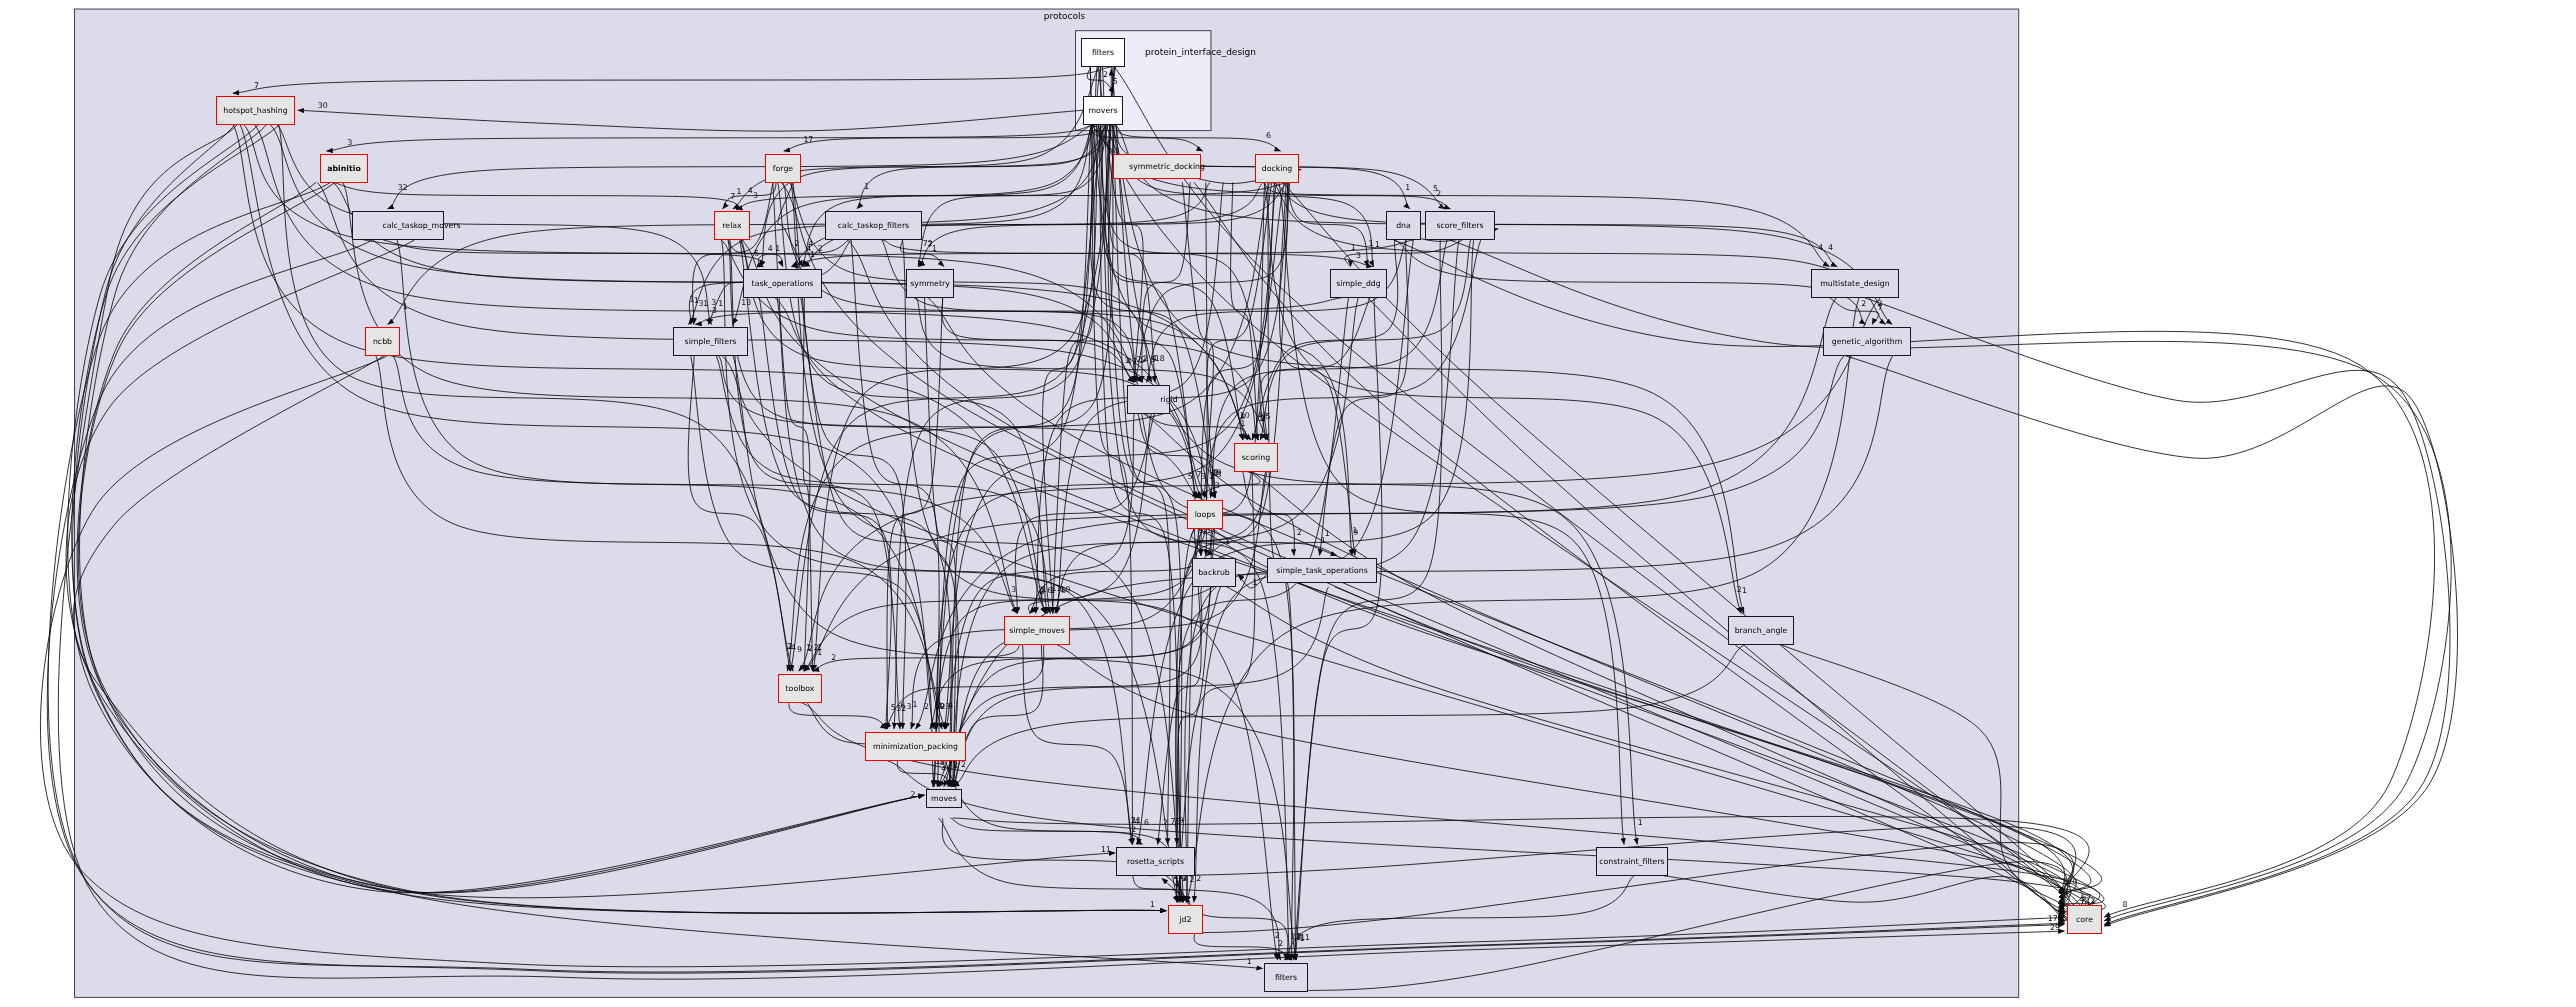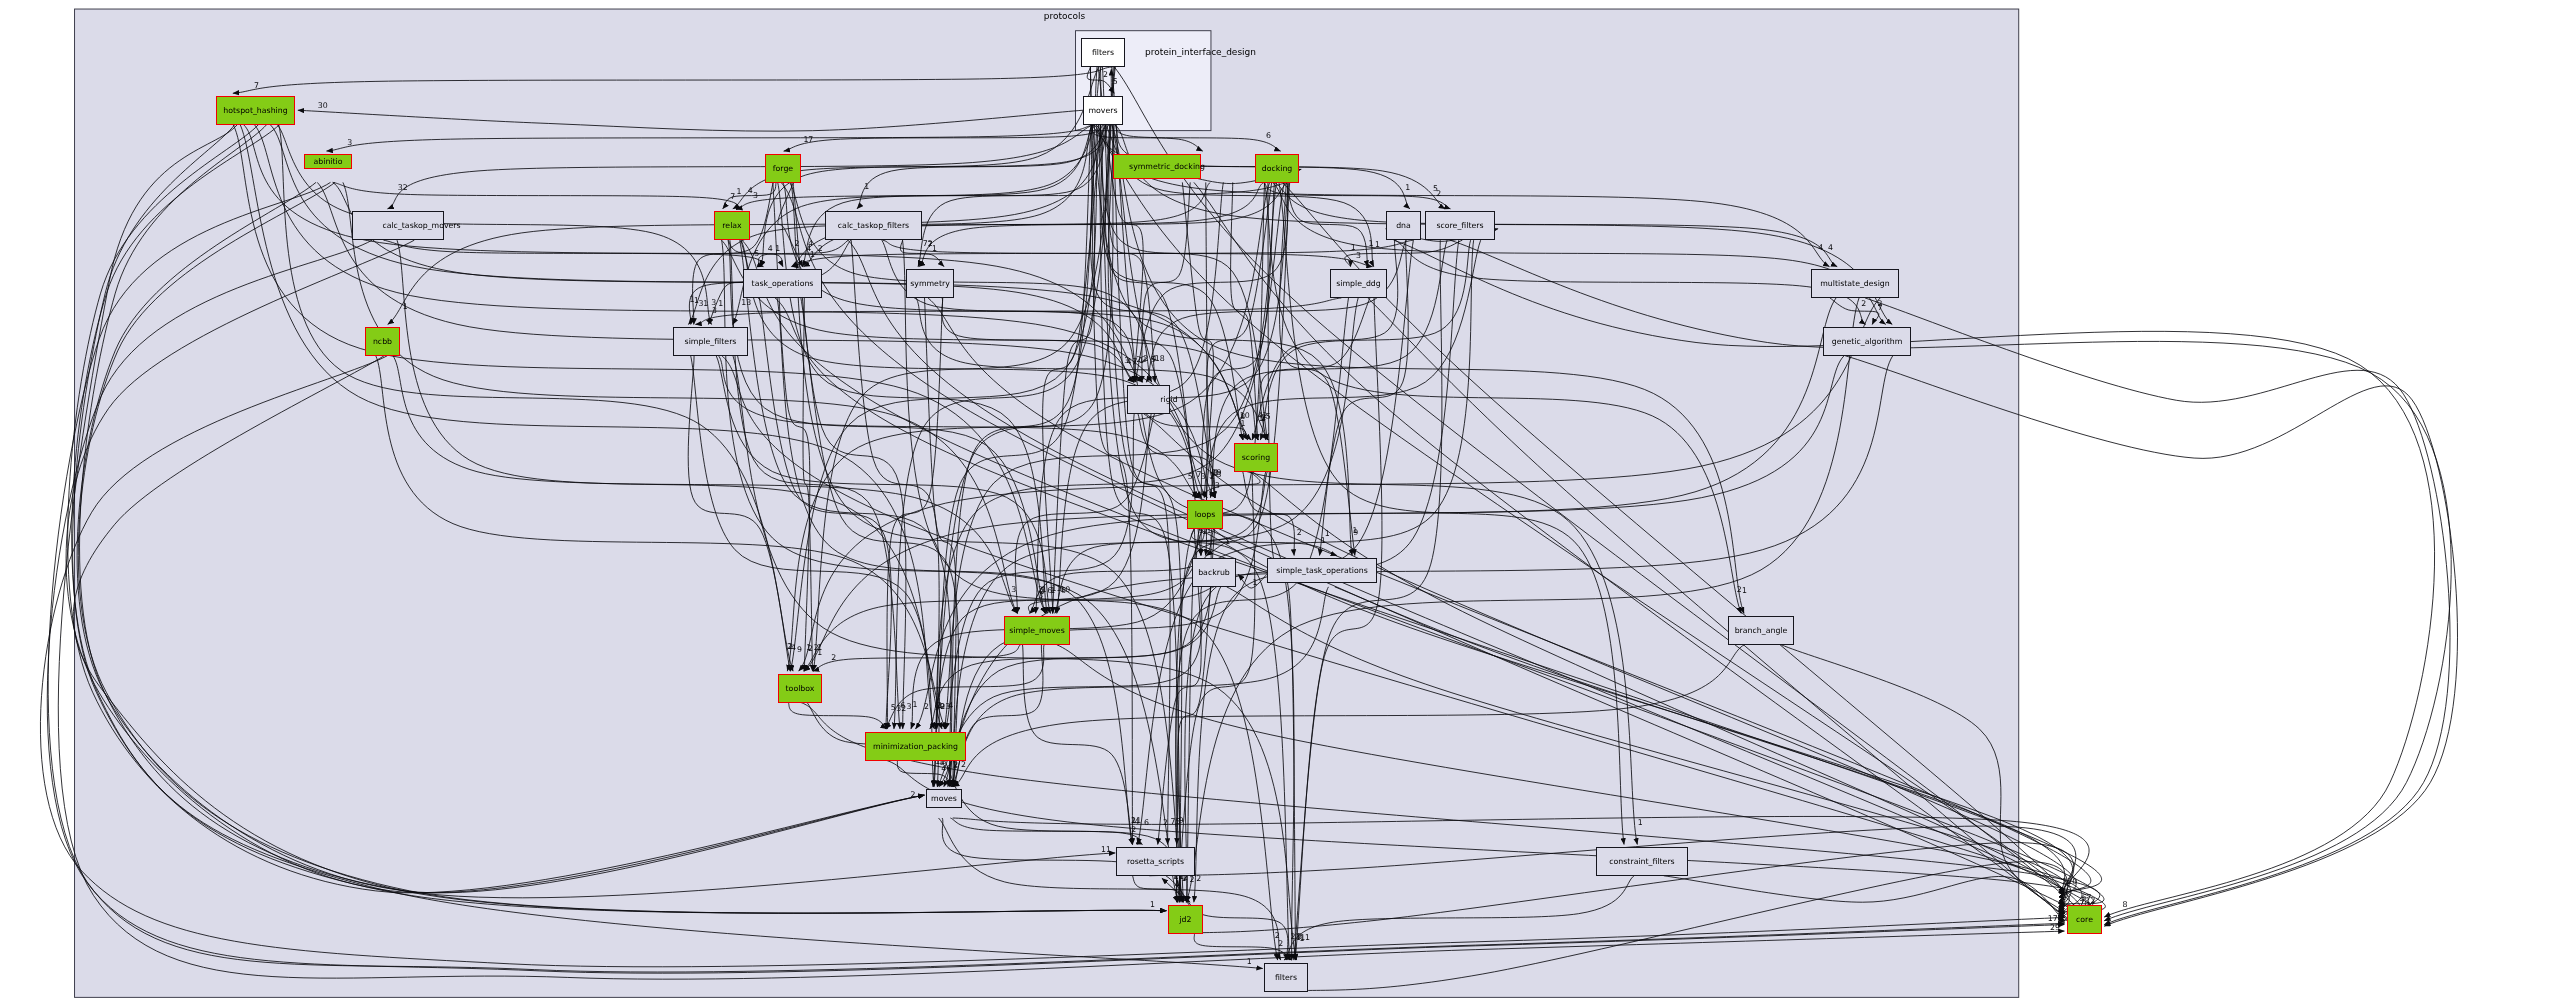--- a/index.html
+++ b/index.html
@@ -4,21 +4,21 @@
 <style>
   html,body{margin:0;padding:0;background:#ffffff;}
   body{font-family:"DejaVu Sans", sans-serif;}
   #canvas{position:relative;width:2576px;height:1007px;background:#ffffff;overflow:hidden;}
   #graph-svg{position:absolute;left:0;top:0;}
   .cluster-label{position:absolute;font-size:9px;color:#000;pointer-events:none;padding-left:18px;}
   .node{position:absolute;display:flex;align-items:center;justify-content:center;
         font-size:7.8px;color:#000;box-sizing:border-box;cursor:pointer;white-space:nowrap;}
   .node.plain{background:#dbdbe9;border:0.9px solid #16161e;}
   .node.white{background:#ffffff;border:0.9px solid #16161e;}
-  .node.red{background:#84cc16;border:1.1px solid #f20000;}
+  .node.red{background:#e5e5e5;border:1.1px solid #f20000;}
   .edge{fill:none;stroke:#0b0b0f;stroke-width:1.4px;}
   .edge-label{font-size:13px;fill:#0b0b0f;}
 </style>
 </head>
 <body>
 
 <div id="canvas">
   <svg id="graph-svg" width="2576" height="1007" viewBox="0 0 4278 1673">
     <defs>
       <marker id="arrow" markerUnits="userSpaceOnUse" markerWidth="12" markerHeight="9" refX="10.5" refY="4.5" orient="auto">
@@ -428,21 +428,21 @@
         <text x="1951.6431541631755" y="1472.0419359348816" class="edge-label">1</text>
         <text x="2122.7973943960387" y="1571.6968617149978" class="edge-label">2</text>
       </g>
   </svg>
   <div class="cluster-label" id="protocols-label" style="left:74px;top:11.4px;width:1945px;text-align:center;">protocols</div>
   <div class="cluster-label" id="pid-label" style="left:1127px;top:47px;width:84px;text-align:left;">protein_interface_design</div>
   <div id="nodes-layer">
       <div class="node white" title="filters" style="left: 1081px; top: 38px; width: 44px; height: 29px;">filters</div>
       <div class="node white" title="movers" style="left: 1083px; top: 96px; width: 40px; height: 29px;">movers</div>
       <div class="node red" title="hotspot_hashing" style="left: 216px; top: 96px; width: 79px; height: 29px;">hotspot_hashing</div>
-      <div class="node red" title="abinitio" style="left: 304px; top: 154px; width: 48px; height: 15px;">abinitio</div>
+      <div class="node red" title="abinitio" style="left: 320px; top: 154px; width: 48px; height: 29px; font-weight: bold;">abinitio</div>
       <div class="node red" title="forge" style="left: 765px; top: 154px; width: 36px; height: 29px;">forge</div>
       <div class="node red" title="symmetric_docking" style="left: 1113px; top: 154px; width: 88px; height: 25px; padding-left: 20px;">symmetric_docking</div>
       <div class="node red" title="docking" style="left: 1255px; top: 154px; width: 44px; height: 29px;">docking</div>
       <div class="node plain" title="calc_taskop_movers" style="left: 352px; top: 211px; width: 92px; height: 29px; padding-left: 47px;">calc_taskop_movers</div>
       <div class="node red" title="relax" style="left: 714px; top: 211px; width: 36px; height: 29px;">relax</div>
       <div class="node plain" title="calc_taskop_filters" style="left: 825px; top: 211px; width: 97px; height: 29px;">calc_taskop_filters</div>
       <div class="node plain" title="dna" style="left: 1386px; top: 211px; width: 35px; height: 29px;">dna</div>
       <div class="node plain" title="score_filters" style="left: 1425px; top: 211px; width: 70px; height: 29px;">score_filters</div>
       <div class="node plain" title="task_operations" style="left: 743px; top: 269px; width: 79px; height: 29px;">task_operations</div>
       <div class="node plain" title="symmetry" style="left: 906px; top: 269px; width: 48px; height: 29px;">symmetry</div>
@@ -455,19 +455,19 @@
       <div class="node red" title="scoring" style="left: 1234px; top: 443px; width: 44px; height: 29px;">scoring</div>
       <div class="node red" title="loops" style="left: 1187px; top: 500px; width: 36px; height: 29px;">loops</div>
       <div class="node plain" title="backrub" style="left: 1192px; top: 558px; width: 44px; height: 29px;">backrub</div>
       <div class="node plain" title="simple_task_operations" style="left: 1267px; top: 558px; width: 110px; height: 25px;">simple_task_operations</div>
       <div class="node red" title="simple_moves" style="left: 1004px; top: 616px; width: 66px; height: 29px;">simple_moves</div>
       <div class="node plain" title="branch_angle" style="left: 1728px; top: 616px; width: 66px; height: 29px;">branch_angle</div>
       <div class="node red" title="toolbox" style="left: 778px; top: 674px; width: 44px; height: 29px;">toolbox</div>
       <div class="node red" title="minimization_packing" style="left: 865px; top: 732px; width: 101px; height: 29px;">minimization_packing</div>
       <div class="node plain" title="moves" style="left: 926px; top: 789px; width: 36px; height: 19px;">moves</div>
       <div class="node plain" title="rosetta_scripts" style="left: 1116px; top: 847px; width: 79px; height: 29px;">rosetta_scripts</div>
-      <div class="node plain" title="constraint_filters" style="left: 1596px; top: 847px; width: 92px; height: 29px;">constraint_filters</div>
+      <div class="node plain" title="constraint_filters" style="left: 1596px; top: 847px; width: 72px; height: 29px;">constraint_filters</div>
       <div class="node red" title="jd2" style="left: 1168px; top: 905px; width: 35px; height: 29px;">jd2</div>
       <div class="node red" title="core" style="left: 2067px; top: 905px; width: 35px; height: 29px;">core</div>
       <div class="node plain" title="filters" style="left: 1264px; top: 963px; width: 44px; height: 29px;">filters</div>
     </div>
 </div>
 
 
 </body></html>

